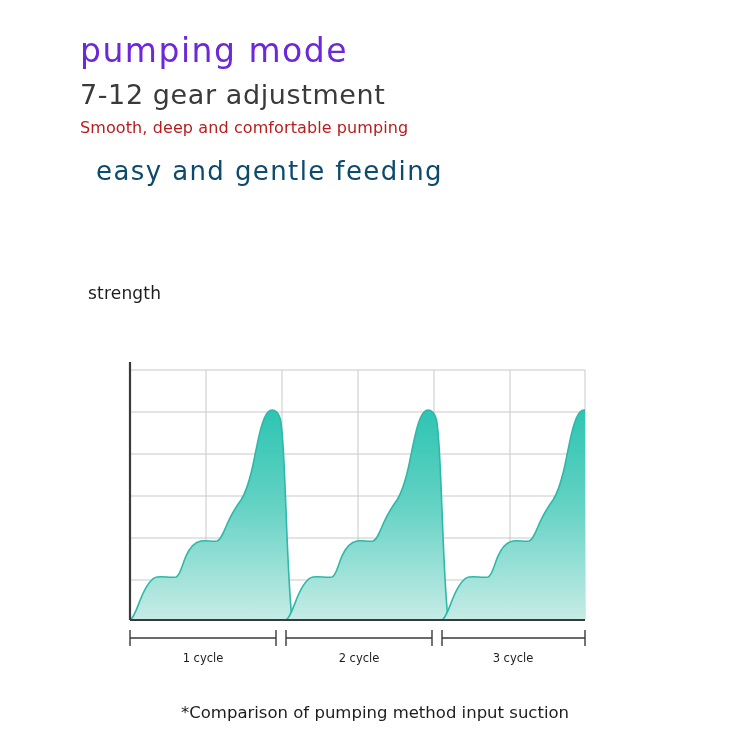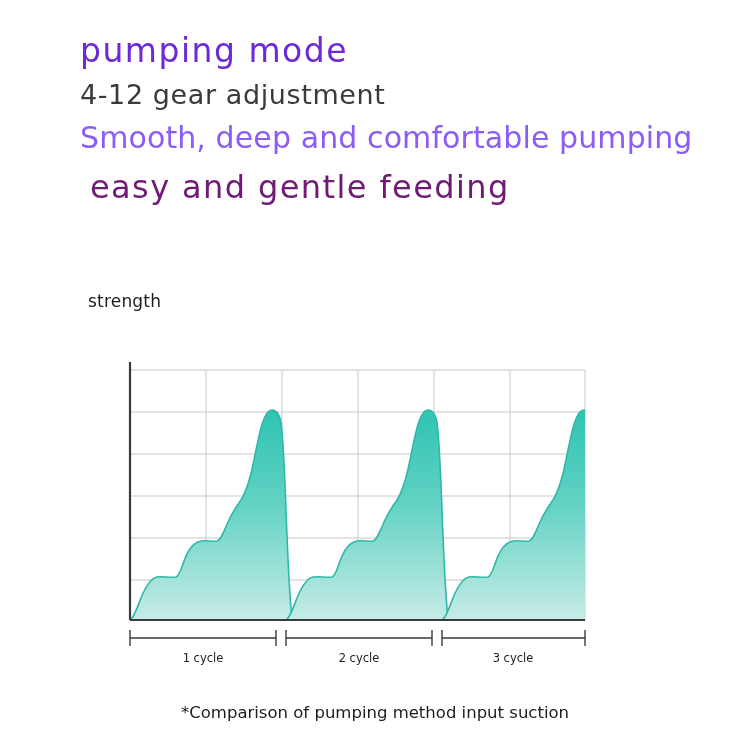--- a/index.html
+++ b/index.html
@@ -37,43 +37,42 @@
     font-weight: 400;
   }
   .h-sub1 {
     font-size: 27px;
     color: #3a3a3a;
     letter-spacing: 0.6px;
     line-height: 1.3;
     margin: 0 0 6px 0;
   }
   .h-sub2 {
-    font-size: 30px;
-    color: #8b5cf6;
+    font-size: 16px;
+    color: #b91c1c;
     letter-spacing: 0.1px;
     line-height: 1.3;
     margin: 0 0 8px 0;
   }
   .h-sub3 {
-    font-size: 32px;
-    color: #701a75;
+    font-size: 26px;
+    color: #0c4a6e;
     letter-spacing: 1.4px;
     line-height: 1.3;
-    margin: 10px;
+    margin: 16px;
   }
 
   
   .axis-label {
     position: absolute;
     left: 88px;
     top: 283px;
     font-size: 17px;
     color: #1d1d1d;
     letter-spacing: 0.2px;
-    margin-top: 8px;
   }
   .chart-wrap {
     position: absolute;
     left: 0;
     top: 350px;
     width: 656px;
     height: 340px;
   }
   .caption {
     position: absolute;
@@ -90,21 +89,21 @@
     font-family: "DejaVu Sans", sans-serif;
   }
 </style>
 </head>
 <body>
 
 <div class="page">
 
   <div class="headings">
     <div class="h-title">pumping mode</div>
-    <div class="h-sub1">4-12 gear adjustment</div>
+    <div class="h-sub1">7-12 gear adjustment</div>
     <div class="h-sub2">Smooth, deep and comfortable pumping</div>
     <div class="h-sub3">easy and gentle feeding</div>
   </div>
 
   <div class="axis-label">strength</div>
 
   <div class="chart-wrap">
     <svg width="750" height="340" viewBox="0 0 750 340">
       <defs>
         <linearGradient id="waveGrad" x1="0" y1="0" x2="0" y2="1">

